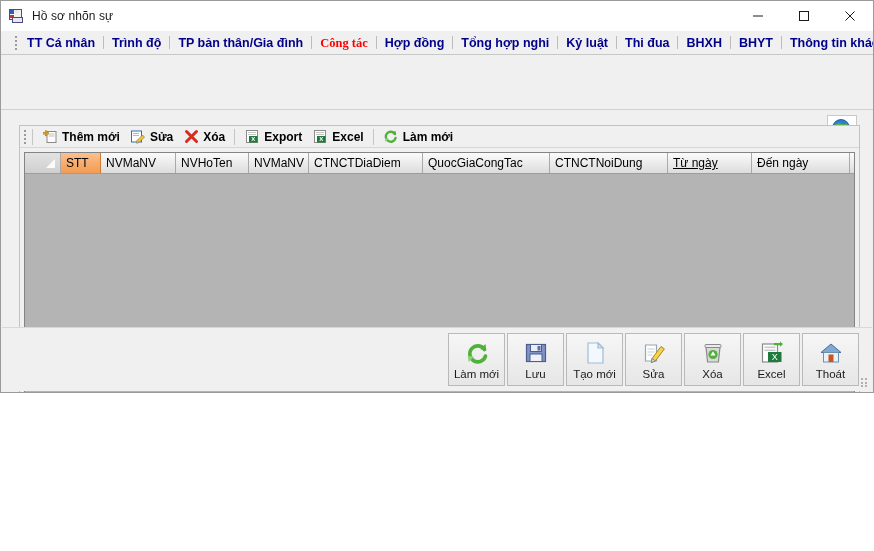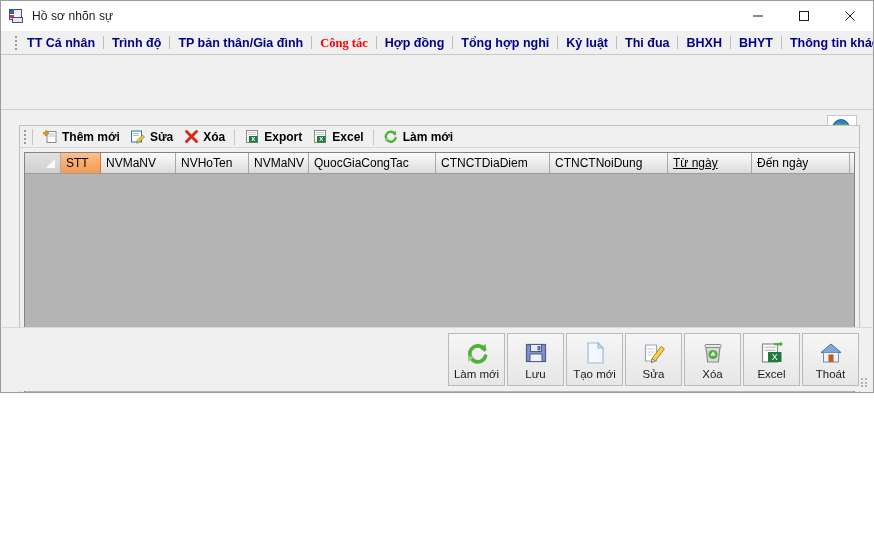--- a/index.html
+++ b/index.html
@@ -551,22 +551,22 @@
 
     <div class="gridbody">
       <div class="headrow">
         <div class="hcell corner" style="width:36px;">
             <span class="tri"></span>
           </div>
         <div class="hcell sorted" style="width:40px;">STT</div>
         <div class="hcell" style="width:75px;">NVMaNV</div>
         <div class="hcell" style="width:73px;">NVHoTen</div>
         <div class="hcell" style="width:60px;">NVMaNV</div>
+        <div class="hcell" style="width:114px;">CTNCTDiaDiem</div>
         <div class="hcell" style="width:127px;">QuocGiaCongTac</div>
-        <div class="hcell" style="width:114px;">CTNCTDiaDiem</div>
         <div class="hcell" style="width:118px;">CTNCTNoiDung</div>
         <div class="hcell" style="width:84px;text-decoration:underline;">Từ ngày</div>
         <div class="hcell" style="width:98px;">Đến ngày</div>
         <div class="hcell" style="width:40px;">Mức l</div>
       </div>
 
       <div class="gridfill"></div>
 
       <div class="hscroll">
         <div class="hs-btn">

